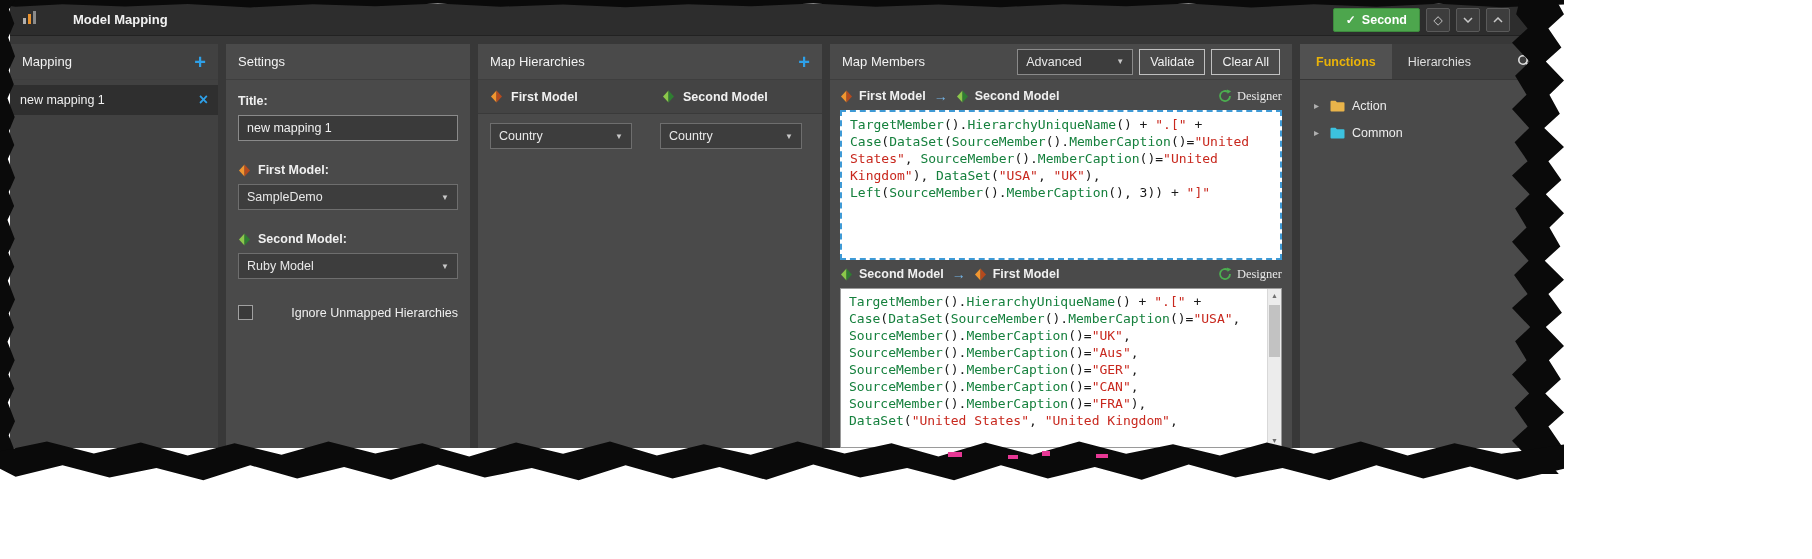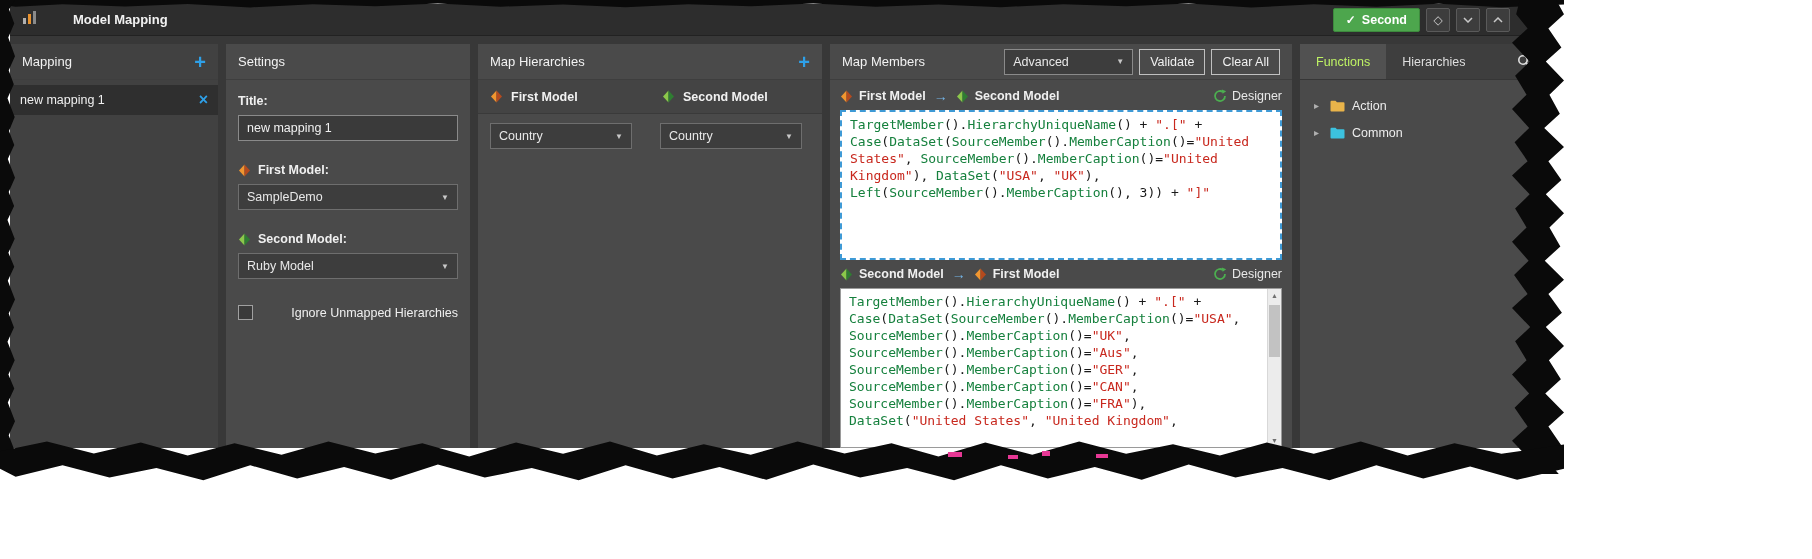--- a/index.html
+++ b/index.html
@@ -56,29 +56,29 @@
   .hier-subheader { height:34px; flex:0 0 auto; display:flex; align-items:center;
                     background:#444444; border-bottom:1px solid #3a3a3a; }
   .hier-col { flex:1; display:flex; align-items:center; gap:8px; padding-left:12px;
               color:#f2f2f2; font-size:12.5px; font-weight:bold; }
   .hier-row { display:flex; align-items:flex-end; padding:9px 10px 0 12px; gap:28px; }
   .hier-combo { width:142px; flex:0 0 auto; }
 
   
   .members-panel { flex:0 0 462px; }
   .header-controls { display:flex; align-items:center; gap:6px; }
-  .adv-combo { width:129px; border-color:#8a8a8a; }
+  .adv-combo { width:116px; border-color:#8a8a8a; }
   .hdr-btn { height:26px; padding:0 10px; background:#4a4a4a; border:1px solid #c0c0c0;
              color:#f0f0f0; font-size:12.5px; font-family:inherit; cursor:pointer; }
   .members-body { flex:1; display:flex; flex-direction:column; padding:2px 10px 0; overflow:hidden; }
   .direction-row { height:28px; flex:0 0 auto; display:flex; align-items:center; gap:6px;
                    color:#f0f0f0; font-size:12.5px; font-weight:bold; }
   .dir-arrow { color:#74b6e8; font-size:14px; font-weight:bold; padding:0 2px; }
   .designer { margin-left:auto; display:flex; align-items:center; gap:5px;
-              font-weight:normal; color:#e8e8e8; cursor:pointer; }
+              font-weight:normal; color:#e8e8e8; cursor:pointer;font-family:Liberation Serif, serif; }
   .code-editor { background:#ffffff; font-family:"DejaVu Sans Mono", monospace; font-size:13px;
                  line-height:17px; padding:4px 8px; overflow:hidden; color:#1a1a1a; }
   .code-editor.focused { flex:0 0 150px; border:2px dashed #3e9ad6; }
   .code-wrap { position:relative; flex:1; overflow:hidden; }
   .code-wrap .code-editor { position:absolute; inset:0; border:1px solid #9a9a9a; padding-right:22px; }
   .code-line { white-space:pre; }
   .tok-fn { color:#15803d; }
   .tok-str { color:#c8281e; }
   .tok-pl { color:#1a1a1a; }
   .scrollbar { position:absolute; top:1px; right:1px; bottom:1px; width:14px; background:#ececec;
@@ -86,21 +86,21 @@
   .sb-btn { height:13px; display:flex; align-items:center; justify-content:center;
             font-size:7px; color:#707070; cursor:pointer; }
   .sb-btn.down { position:absolute; bottom:0; left:0; right:0; }
   .sb-thumb { position:absolute; left:1px; right:1px; top:16px; height:52px; background:#c2c2c2; cursor:grab; }
 
   
   .right-panel { flex:1; }
   .tabbar { height:36px; flex:0 0 auto; display:flex; align-items:stretch; background:#3e3e3e;
             border-bottom:1px solid #363636; }
   .tab { padding:0 16px; display:flex; align-items:center; font-size:12.5px; color:#dedede; cursor:pointer; }
-  .tab.active { background:#515151; color:#bef264; font-weight:normal; }
+  .tab.active { background:#515151; color:#eab308; font-weight:bold; }
   .tab-search { margin-left:auto; width:36px; display:flex; align-items:center; justify-content:center; cursor:pointer; }
   .tree { padding:12px 0; }
   .tree-item { height:27px; display:flex; align-items:center; gap:7px; padding-left:14px;
                color:#ececec; font-size:12.5px; cursor:pointer; }
   .expander { color:#b0b0b0; font-size:10px; width:9px; }
 
   
   .tear { position:absolute; background:#0a0a0a; z-index:5; pointer-events:none; }
   .tear-top { left:0; top:0; width:1564px; height:9px;
     clip-path:polygon(0 0,100% 0,100% 50%,96% 80%,92% 42%,88% 74%,84% 48%,80% 84%,76% 40%,72% 70%,68% 46%,64% 80%,60% 50%,56% 74%,52% 40%,48% 70%,44% 46%,40% 80%,36% 50%,32% 74%,28% 40%,24% 70%,20% 48%,16% 82%,12% 44%,8% 72%,4% 46%,1% 76%,0 52%); }

